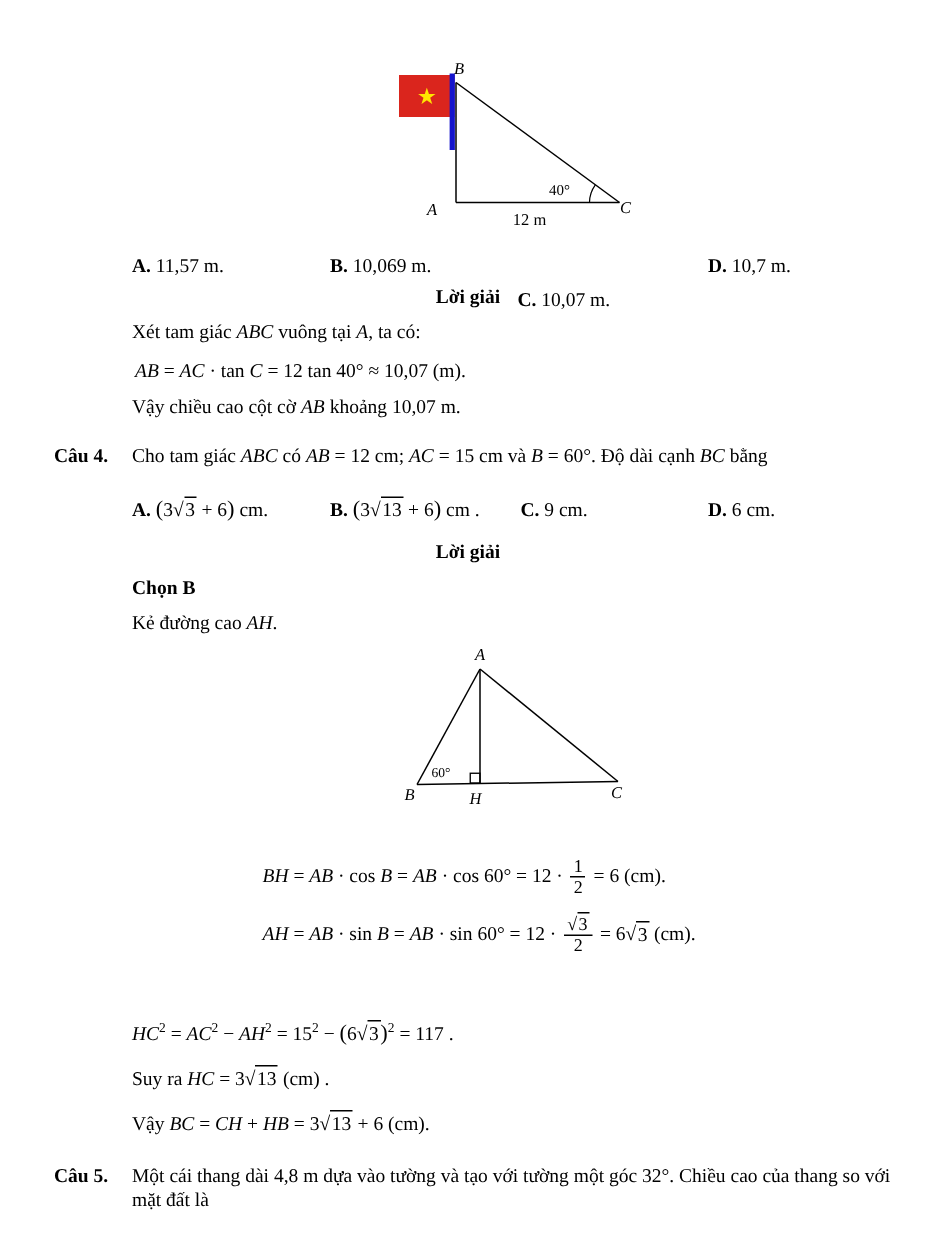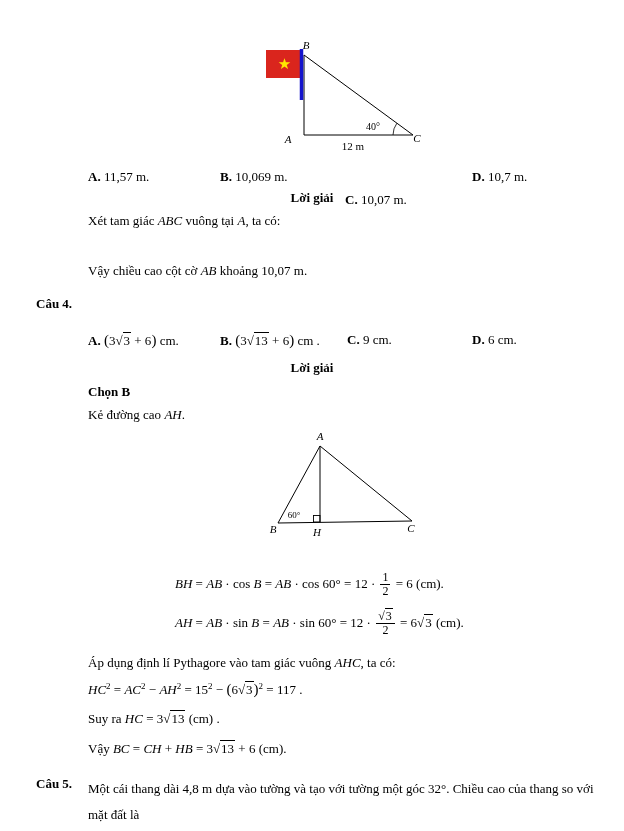--- a/index.html
+++ b/index.html
@@ -5,21 +5,21 @@
   html,body { margin:0; padding:0; }
   body {
     width:624px; height:831px; position:relative; overflow:hidden;
     background:#ffffff; color:#000;
     font-family:"Liberation Serif","DejaVu Serif",serif;
     font-size:13px;
   }
   .abs { position:absolute; white-space:nowrap; }
   .b { font-weight:bold; }
   .center { left:0; width:624px; text-align:center; }
-  .wrap { white-space:normal; line-height:26px; }
+  .wrap { white-space:normal; line-height:16px; }
   i { font-style:italic; }
   sup { font-size:9px; vertical-align:super; line-height:0; }
   .bar { border-top:1px solid #000; padding:0 1px; }
   .bigp { font-size:15px; }
   .frac { display:inline-block; text-align:center; vertical-align:middle; line-height:1.1; margin:0 2px; font-size:12px; }
   .frac .num { display:block; border-bottom:1px solid #000; padding:0 2px; }
   .frac .den { display:block; }
   svg text { font-family:"Liberation Serif","DejaVu Serif",serif; }
   .figlabel { font-style:italic; font-size:11px; }
   .figsmall { font-size:10px; }
@@ -45,23 +45,25 @@
   </svg>
 
   <div class="abs" style="left:88px; top:169px;"><span class="b">A.</span> <span>11,57 m.</span></div>
   <div class="abs" style="left:220px; top:169px;"><span class="b">B.</span> <span>10,069 m.</span></div>
   <div class="abs" style="left:345px; top:169px;margin-top:23px;"><span class="b">C.</span> <span>10,07 m.</span></div>
   <div class="abs" style="left:472px; top:169px;"><span class="b">D.</span> <span>10,7 m.</span></div>
 
   <div class="abs center b" style="top:190px;">Lời giải</div>
 
   <div class="abs" style="left:88px; top:213px;">Xét tam giác <i>ABC</i> vuông tại <i>A</i>, ta có:</div>
+  <div class="abs" style="left:90px; top:239px;"><i>AB</i> = <i>AC</i> · tan <i>C</i> = 12 tan 40° ≈ 10,07 (m).</div>
   <div class="abs" style="left:88px; top:263px;">Vậy chiều cao cột cờ <i>AB</i> khoảng 10,07 m.</div>
 
   <div class="abs b" style="left:36px; top:296px;">Câu 4.</div>
+  <div class="abs" style="left:88px; top:296px;">Cho tam giác <i>ABC</i> có <i>AB</i> = 12 cm; <i>AC</i> = 15 cm và <i>B</i> = 60°. Độ dài cạnh <i>BC</i> bằng</div>
 
   <div class="abs" style="left:88px; top:332px;"><span class="b">A.</span> <span><span class="bigp">(</span>3√<span class="bar">3</span> + 6<span class="bigp">)</span> cm.</span></div>
   <div class="abs" style="left:220px; top:332px;text-align:center;"><span class="b">B.</span> <span><span class="bigp">(</span>3√<span class="bar">13</span> + 6<span class="bigp">)</span> cm .</span></div>
   <div class="abs" style="left:347px; top:332px;"><span class="b">C.</span> <span>9 cm.</span></div>
   <div class="abs" style="left:472px; top:332px;"><span class="b">D.</span> <span>6 cm.</span></div>
 
   <div class="abs center b" style="top:360px;">Lời giải</div>
   <div class="abs b" style="left:88px; top:384px;">Chọn B</div>
   <div class="abs" style="left:88px; top:407px;">Kẻ đường cao <i>AH</i>.</div>
 
@@ -73,21 +75,20 @@
     <rect x="60.5" y="85.5" width="6.5" height="6.5" fill="none" stroke="#000" stroke-width="0.9"></rect>
     <text x="67" y="10" class="figlabel" text-anchor="middle">A</text>
     <text x="20" y="103" class="figlabel" text-anchor="middle">B</text>
     <text x="64" y="106" class="figlabel" text-anchor="middle">H</text>
     <text x="158" y="102" class="figlabel" text-anchor="middle">C</text>
     <text x="41" y="88" font-size="9" text-anchor="middle">60°</text>
   </svg>
 
   <div class="abs" style="left:175px; top:571px;"><i>BH</i> = <i>AB</i> · cos <i>B</i> = <i>AB</i> · cos 60° = 12 · <span class="frac"><span class="num">1</span><span class="den">2</span></span> = 6 (cm).</div>
   <div class="abs" style="left:175px; top:610px;"><i>AH</i> = <i>AB</i> · sin <i>B</i> = <i>AB</i> · sin 60° = 12 · <span class="frac"><span class="num">√<span class="bar">3</span></span><span class="den">2</span></span> = 6√<span class="bar">3</span> (cm).</div>
-  <div class="abs" style="left:88px; top:655px;">Áp dụng định lí Pythagore vào tam giác vuông <i>AHC</i>, ta có:</div>
   <div class="abs" style="left:88px; top:681px;text-align:center;"><i>HC</i><sup>2</sup> = <i>AC</i><sup>2</sup> − <i>AH</i><sup>2</sup> = 15<sup>2</sup> − <span class="bigp">(</span>6√<span class="bar">3</span><span class="bigp">)</span><sup>2</sup> = 117 .</div>
   <div class="abs" style="left:88px; top:711px;">Suy ra <i>HC</i> = 3√<span class="bar">13</span> (cm) .</div>
   <div class="abs" style="left:88px; top:741px;">Vậy <i>BC</i> = <i>CH</i> + <i>HB</i> = 3√<span class="bar">13</span> + 6 (cm).</div>
 
   <div class="abs b" style="left:36px; top:776px;">Câu 5.</div>
   <div class="abs wrap" style="left:88px; top:776px; width:516px;">Một cái thang dài 4,8 m dựa vào tường và tạo với tường một góc 32°. Chiều cao của thang so với mặt đất là</div>
 
 </div>
 
 </body></html>

